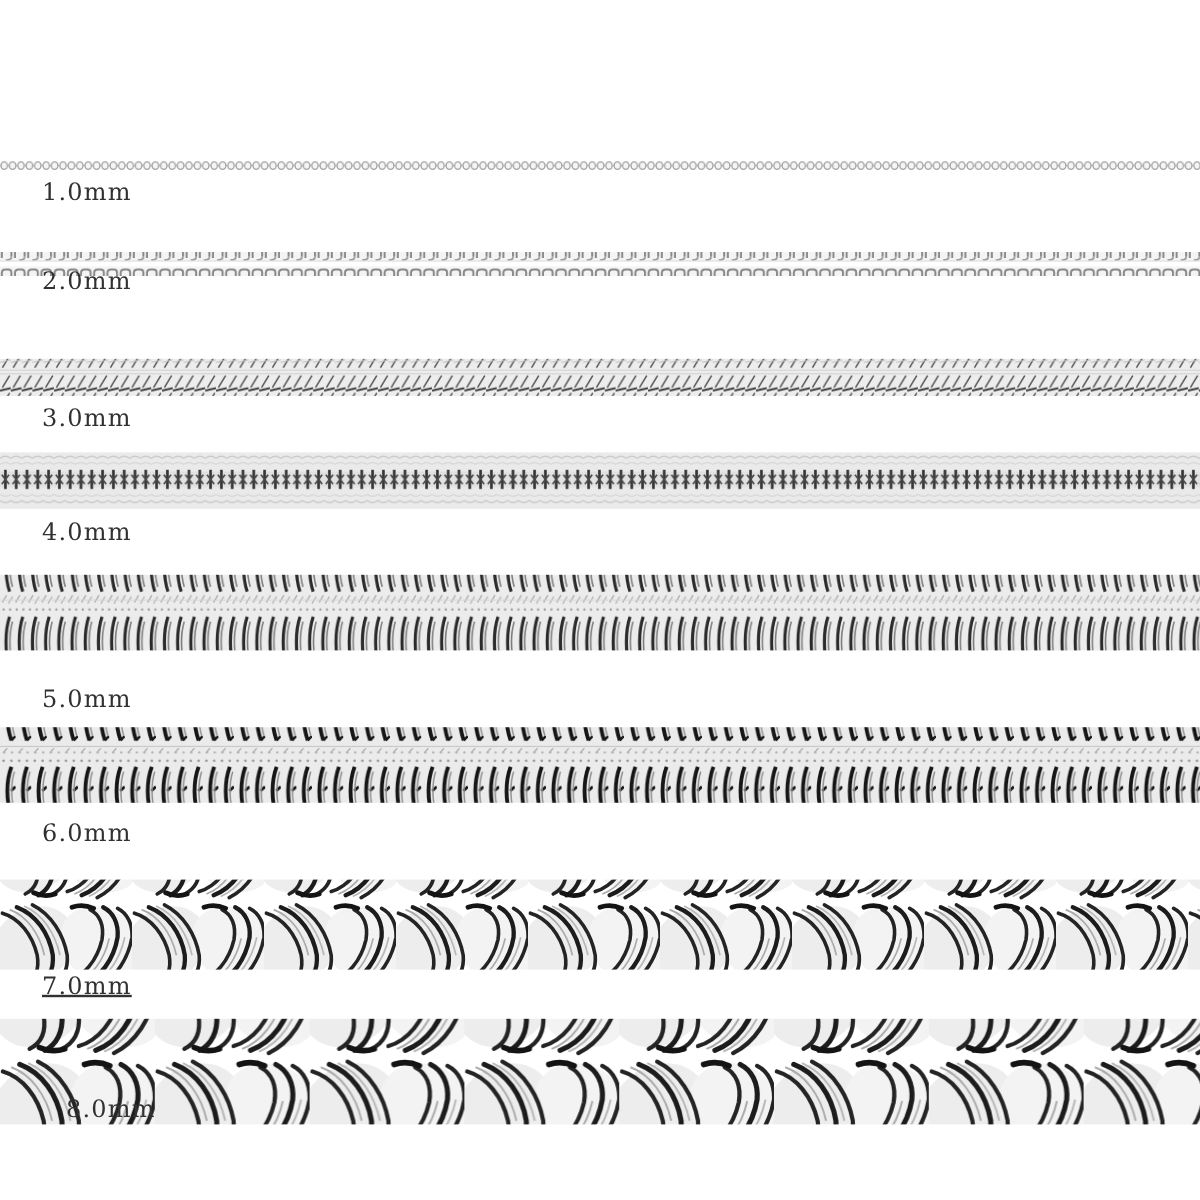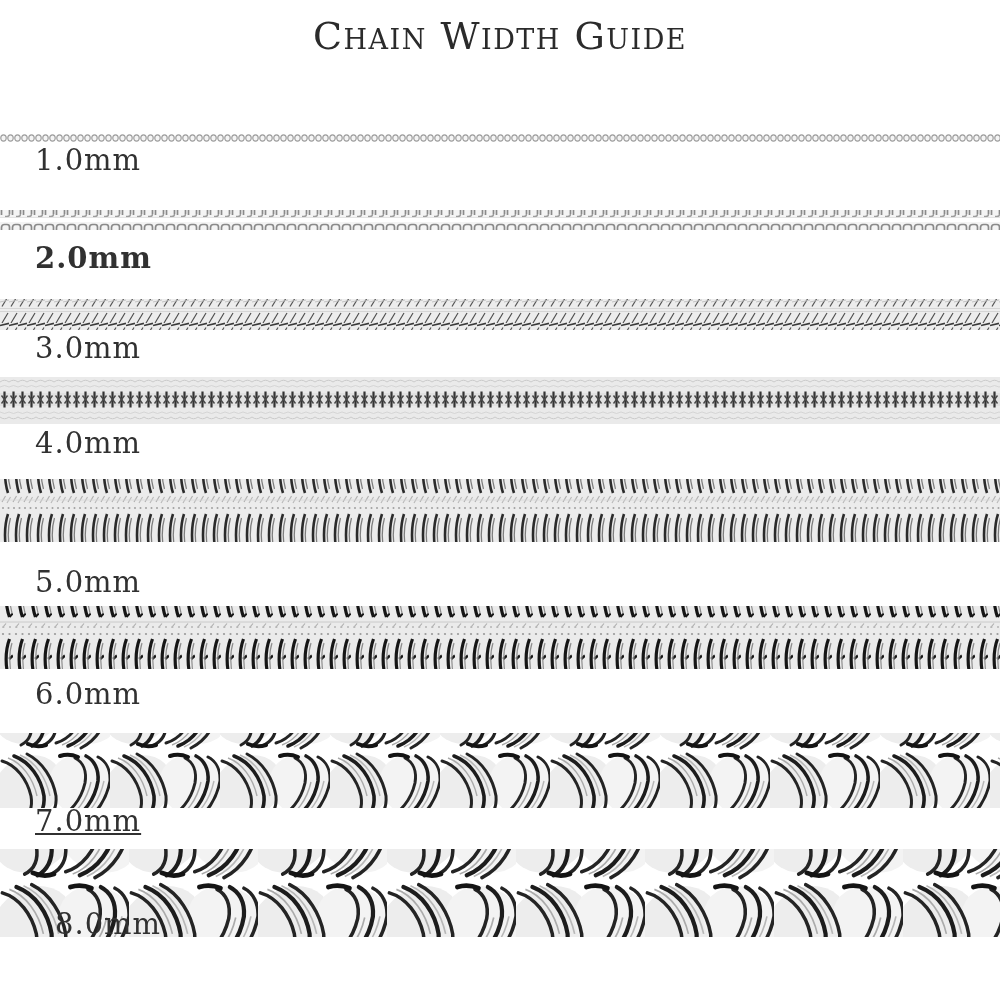--- a/index.html
+++ b/index.html
@@ -11,38 +11,37 @@
   .title {
     position:absolute; top:14px; left:0; width:1000px;
     margin:0; text-align:center;
     font-variant:small-caps; font-weight:400;
     font-size:38px; line-height:44px; letter-spacing:1.5px;
     color:#2b2b2b;
   }
   .chains-svg { position:absolute; top:0; left:0; }
   .size-label {
     position:absolute; left:35px;
-    font-size:29px; line-height:28px;
+    font-size:20px; line-height:28px;
     color:#313131; letter-spacing:1px;
   }
   .lbl-1 { top:146px; }
-  .lbl-2 { top:244px;font-weight:bold; }
+  .lbl-2 { top:220px; }
   .lbl-3 { top:334px; }
   .lbl-4 { top:429px;text-align:center; }
   .lbl-5 { top:568px; }
   .lbl-6 { top:680px; }
   .lbl-7 { top:807px;text-decoration:underline; }
   .lbl-8 { top:910px;margin-left:20px; }
 </style>
 </head>
 <body>
 
 <div class="page">
 
-  <h1 class="title">Chain Width Guide</h1>
 
   <svg class="chains-svg" width="1000" height="1000" xmlns="http://www.w3.org/2000/svg">
     <defs>
 
       <pattern id="p1" width="7" height="12" patternUnits="userSpaceOnUse">
         <line x1="0" y1="6" x2="7" y2="6" stroke="#c9c9c9" stroke-width="0.8"></line>
         <ellipse cx="3.5" cy="6" rx="2.7" ry="3.1" fill="#f5f5f5" stroke="#9e9e9e" stroke-width="1.1"></ellipse>
       </pattern>
 
       <pattern id="p2" width="11" height="20" patternUnits="userSpaceOnUse">

